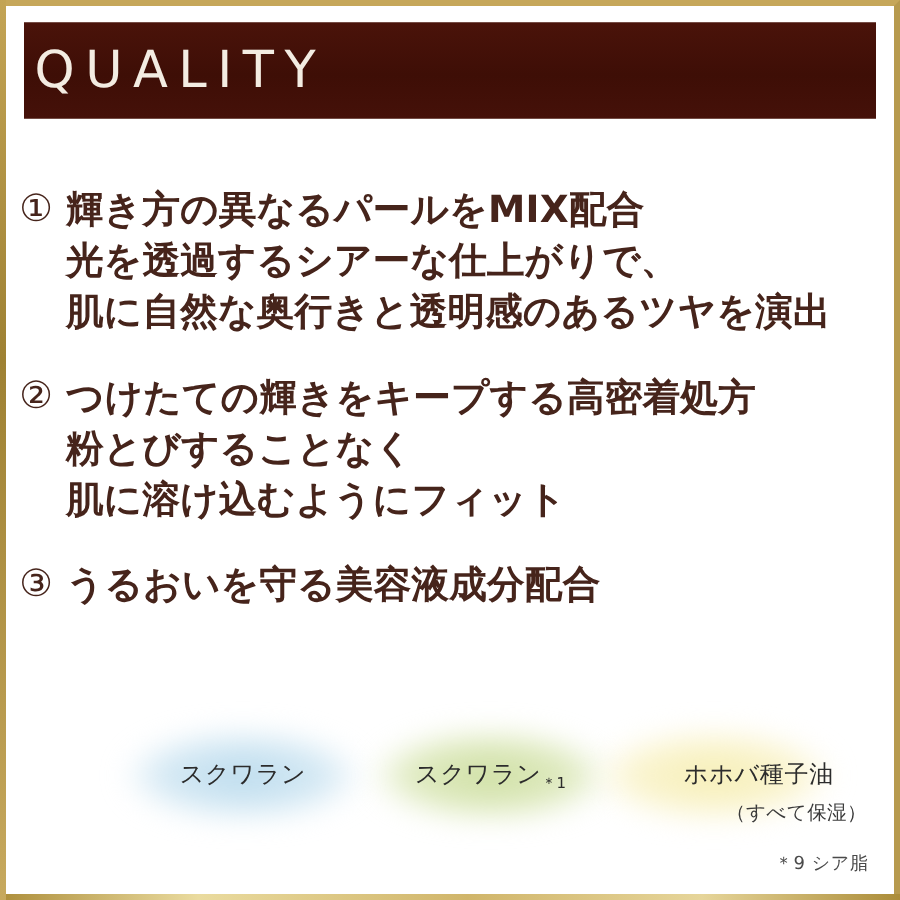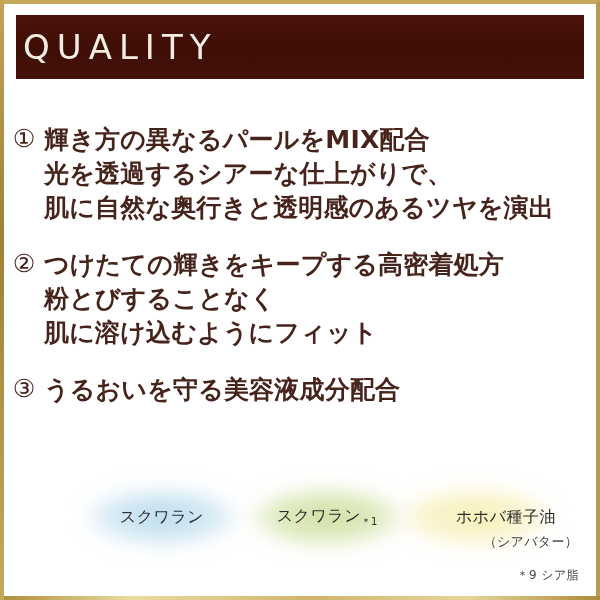--- a/index.html
+++ b/index.html
@@ -229,18 +229,18 @@
         <div class="label"><span>スクワラン</span><span class="sup">＊1</span></div>
       </div>
 
       <div class="bubble" id="bubble-3">
         <div class="glow"></div>
         <div class="label"><span>ホホバ種子油</span><span class="sup"></span></div>
       </div>
 
     </div>
 
-    <div class="all-moist">（シアバター）</div>
+    <div class="all-moist">（すべて保湿）</div>
 
     <div class="footnote">＊9 シア脂</div>
 
   </div>
 </div>
 
 </body></html>

